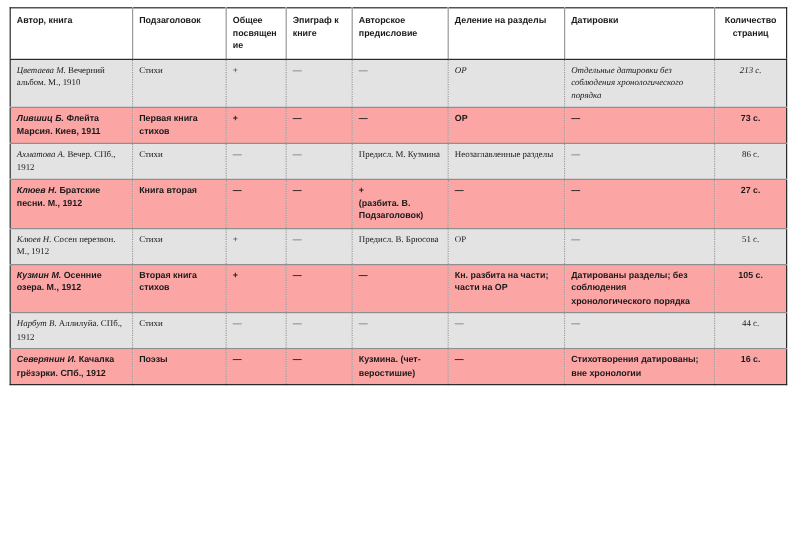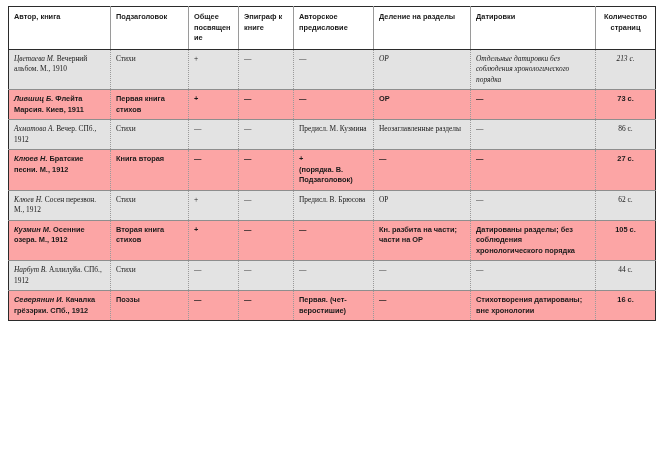--- a/index.html
+++ b/index.html
@@ -154,36 +154,36 @@
           <td>—</td>
           <td>86 с.</td>
         </tr>
         <tr class="plain">
           <td class="author"><span>Клюев Н.</span><span class="rest"> Братские песни. М., 1912</span></td>
           <td>Книга вторая</td>
           <td>—</td>
           <td>—</td>
           <td class="multi">
             <span>+</span>
-            <span>(порядка. В.</span>
+            <span>(разбита. В.</span>
             <span>Подзаголовок)</span>
           </td>
           <td>—</td>
           <td>—</td>
           <td>27 с.</td>
         </tr>
         <tr class="shaded">
           <td class="author"><span>Клюев Н.</span><span class="rest"> Сосен перезвон. М., 1912</span></td>
           <td>Стихи</td>
           <td>+</td>
           <td>—</td>
           <td>Предисл. В. Брюсова</td>
           <td>ОР</td>
           <td>—</td>
-          <td>62 с.</td>
+          <td>51 с.</td>
         </tr>
         <tr class="plain">
           <td class="author"><span>Кузмин М.</span><span class="rest"> Осенние озера. М., 1912</span></td>
           <td>Вторая книга стихов</td>
           <td>+</td>
           <td>—</td>
           <td>—</td>
           <td>Кн. разбита на части; части на ОР</td>
           <td>Датированы разделы; без соблюдения хронологического порядка</td>
           <td>105 с.</td>
@@ -197,21 +197,21 @@
           <td>—</td>
           <td>—</td>
           <td>44 с.</td>
         </tr>
         <tr class="plain">
           <td class="author"><span>Северянин И.</span><span class="rest"> Качалка грёзэрки. СПб., 1912</span></td>
           <td>Поэзы</td>
           <td>—</td>
           <td>—</td>
           <td class="multi">
-            <span>Первая. (чет-</span>
+            <span>Кузмина. (чет-</span>
             <span>веростишие)</span>
           </td>
           <td>—</td>
           <td>Стихотворения датированы; вне хронологии</td>
           <td>16 с.</td>
         </tr>
       </tbody>
   </table>
 </div>
 

